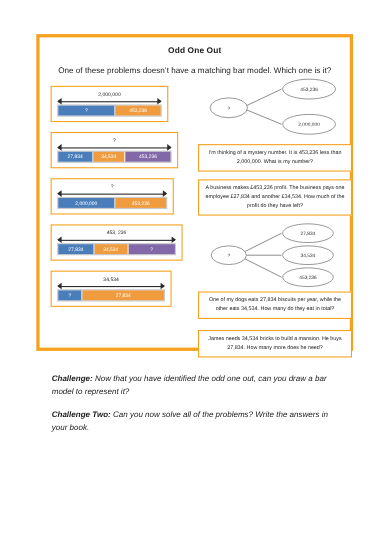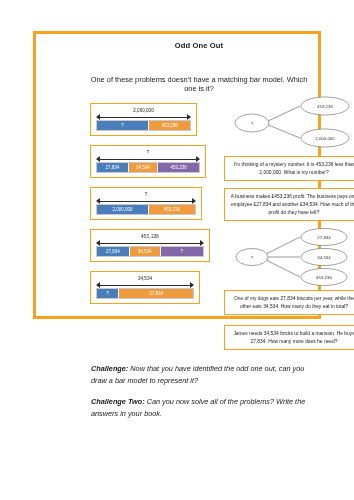--- a/index.html
+++ b/index.html
@@ -17,35 +17,34 @@
 
   #worksheet {
     position: absolute;
     left: 33px;
     top: 31px;
     width: 288px;
     height: 288px;
     border: 3px solid #f5a21e;
     background: #ffffff;
     box-sizing: border-box;
-    padding-left: 44px;
   }
 
   
   .sheet-title {
     text-align: center;
     font-size: 7.6px;
     font-weight: bold;
     margin-top: 7px;
     letter-spacing: 0.1px;
   }
   .sheet-subtitle {
     text-align: center;
     font-size: 7.4px;
-    margin-top: 25px;
+    margin-top: 9px;
     padding: 0 6px;
   }
 
   
   .body-cols {
     position: relative;
     height: 268px;
   }
   .col-left {
     position: absolute;

